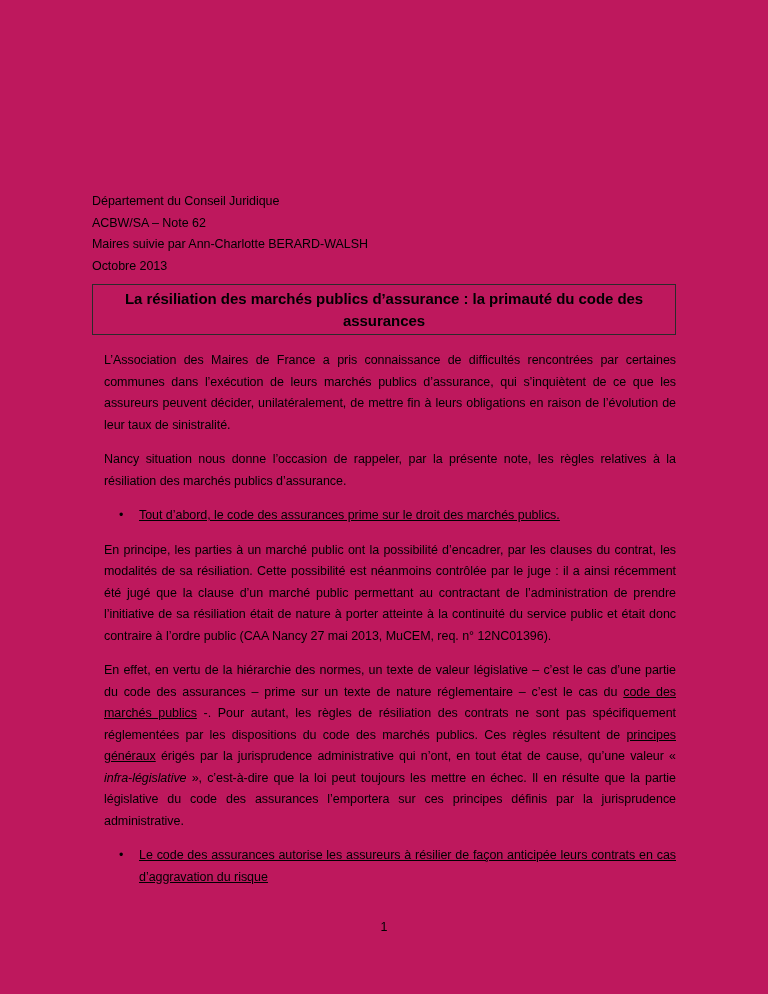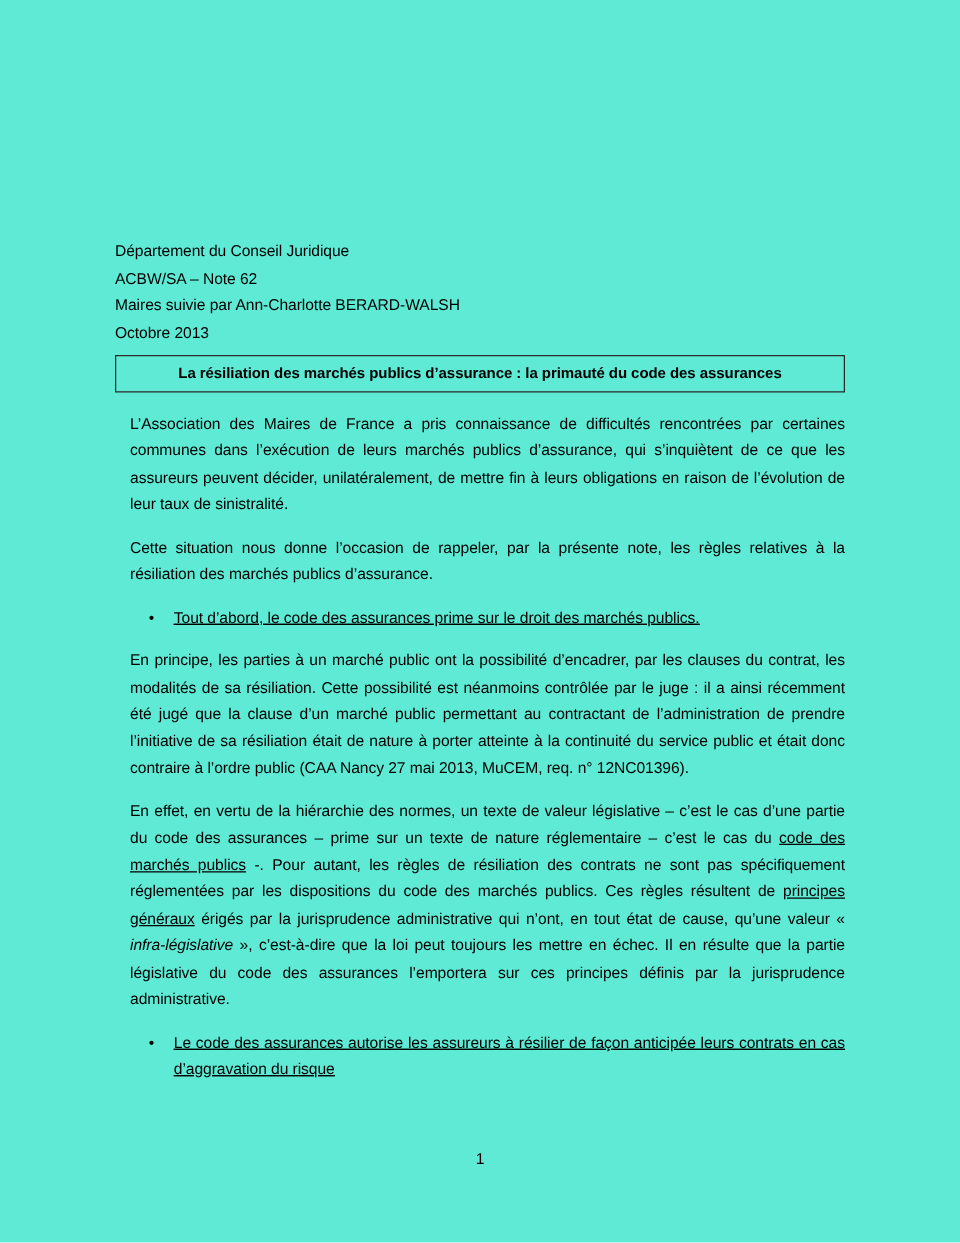--- a/index.html
+++ b/index.html
@@ -1,36 +1,36 @@
 <!DOCTYPE html>
 <html><head>
 <meta charset="utf-8">
 <style>
   * { box-sizing: border-box; }
   html, body { margin: 0; padding: 0; background: #ffffff; }
   .page {
     width: 768px;
     height: 994px;
     position: relative;
-    background: #5eead4;
+    background: #be185d;
     color: #000000;
     font-family: "Liberation Sans", sans-serif;
     font-size: 12.5px;
     line-height: 21.5px;
     letter-spacing: -0.05px;
     padding: 191px 92px 0 92px;
     overflow: hidden;
   }
   .header-line { white-space: nowrap; }
   .date-line { }
   .title-box {
     border: 1px solid #2b2b2b;
     text-align: center;
     font-weight: bold;
-    font-size: 12px;
+    font-size: 15px;
     padding: 3px 6px;
     margin: 7px 0 15px 0;
   }
   .para {
     text-align: justify;
     margin: 0 0 13px 12px;
   }
   .bullet {
     display: flex;
     margin: 0 0 13px 0;
@@ -59,21 +59,21 @@
     <div class="header-line">Maires suivie par Ann-Charlotte BERARD-WALSH</div>
     <div class="header-line date-line">Octobre 2013</div>
   </div>
 
   <div class="title-box">
     <span>La résiliation des marchés publics d’assurance : la primauté du code des assurances</span>
   </div>
 
   <div class="doc-body" id="doc-body">
       <div class="para"><span>L’Association des Maires de France a pris connaissance de difficultés rencontrées par certaines communes dans l’exécution de leurs marchés publics d’assurance, qui s’inquiètent de ce que les assureurs peuvent décider, unilatéralement, de mettre fin à leurs obligations en raison de l’évolution de leur taux de sinistralité.</span></div>
-      <div class="para"><span>Cette situation nous donne l’occasion de rappeler, par la présente note, les règles relatives à la résiliation des marchés publics d’assurance.</span></div>
+      <div class="para"><span>Nancy situation nous donne l’occasion de rappeler, par la présente note, les règles relatives à la résiliation des marchés publics d’assurance.</span></div>
       <div class="bullet">
         <span class="marker">•</span>
         <span class="btext"><span class="u">Tout d’abord, le code des assurances prime sur le droit des marchés publics.</span></span>
       </div>
       <div class="para"><span>En principe, les parties à un marché public ont la possibilité d’encadrer, par les clauses du contrat, les modalités de sa résiliation. Cette possibilité est néanmoins contrôlée par le juge : il a ainsi récemment été jugé que la clause d’un marché public permettant au contractant de l’administration de prendre l’initiative de sa résiliation était de nature à porter atteinte à la continuité du service public et était donc contraire à l’ordre public </span><span class="b">(CAA Nancy 27 mai 2013, MuCEM, req. n° 12NC01396)</span><span>.</span></div>
       <div class="para"><span>En effet, en vertu de la </span><span class="b">hiérarchie des normes</span><span>, un texte de valeur législative – c’est le cas d’une partie du code des assurances – prime sur un texte de nature réglementaire – c’est le cas du </span><span class="u">code des marchés publics</span><span> -. Pour autant, les règles de résiliation des contrats ne sont pas spécifiquement réglementées par les dispositions du code des marchés publics. Ces règles résultent de </span><span class="u">principes généraux</span><span> érigés par la jurisprudence administrative qui n’ont, en tout état de cause, qu’une valeur « </span><span class="i">infra-législative</span><span> », c’est-à-dire que la loi peut toujours les mettre en échec. </span><span class="b">Il en résulte que la partie législative du code des assurances l’emportera sur ces principes définis par la jurisprudence administrative</span><span>.</span></div>
       <div class="bullet">
         <span class="marker">•</span>
         <span class="btext"><span class="u">Le code des assurances autorise les assureurs à résilier de façon anticipée leurs contrats en cas d’aggravation du risque</span></span>
       </div>

